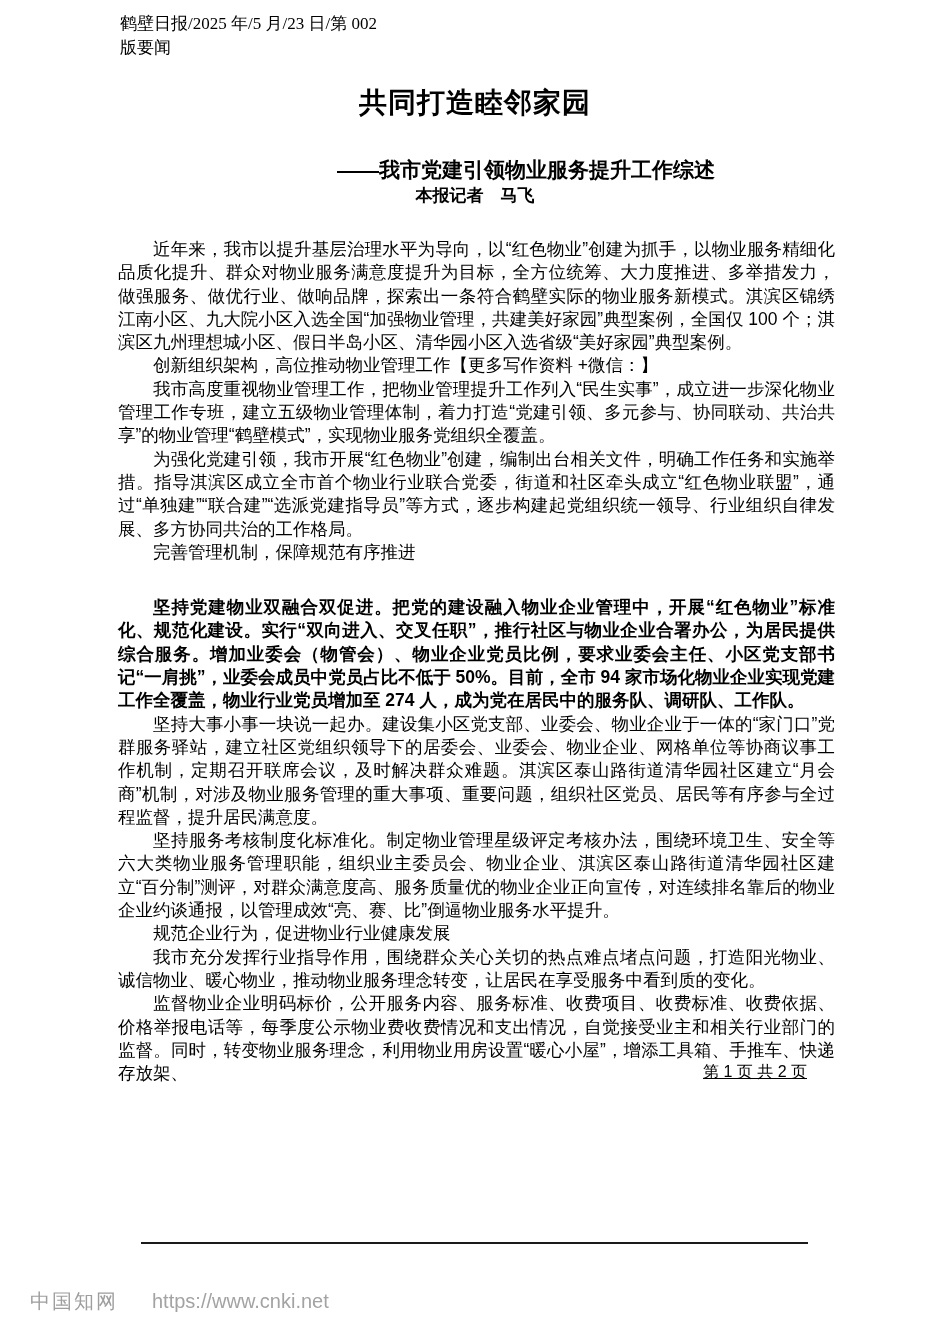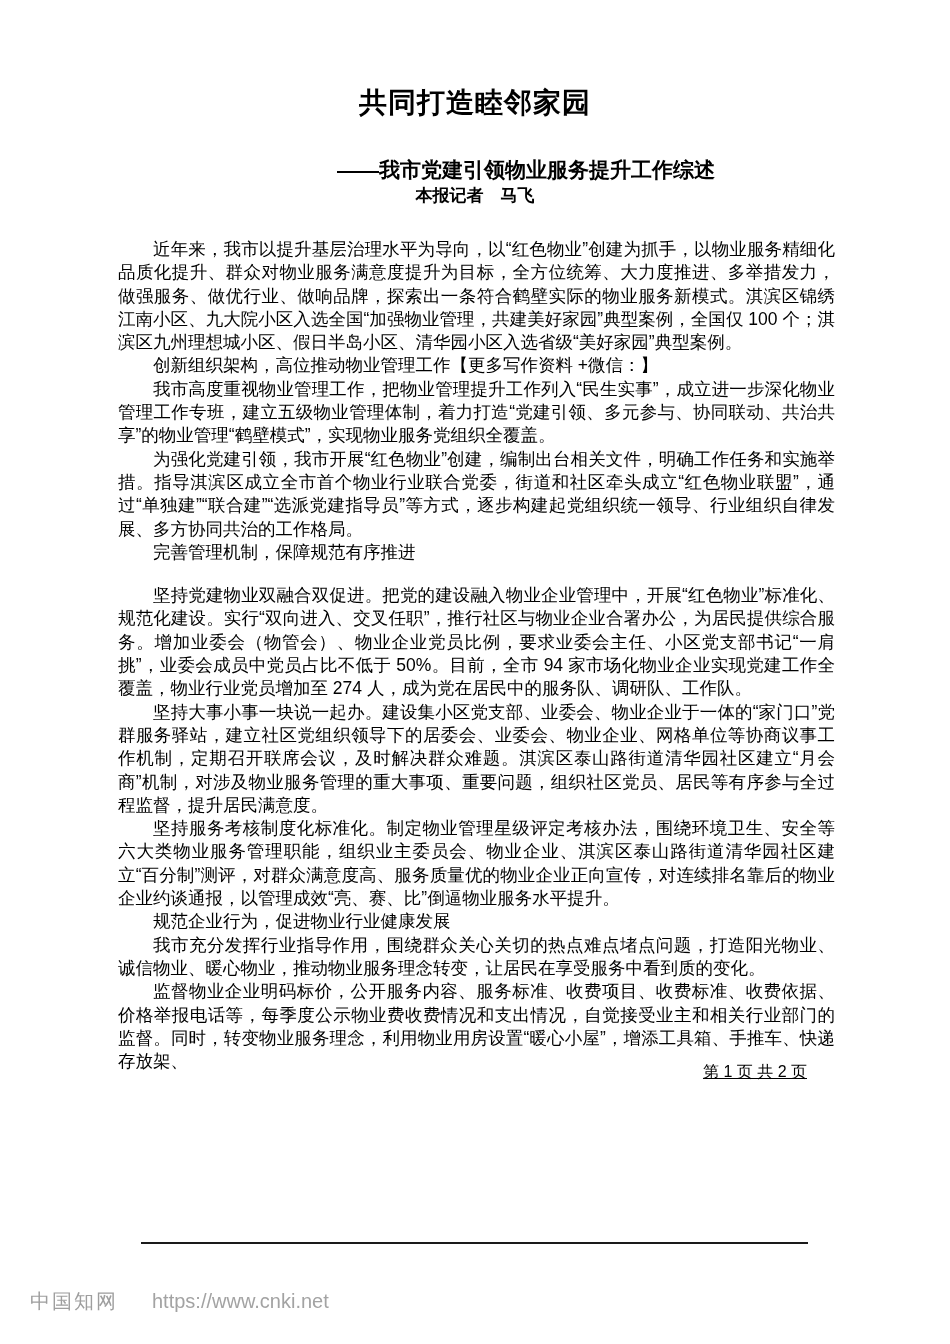--- a/index.html
+++ b/index.html
@@ -56,21 +56,21 @@
     position: absolute;
     left: 118px;
     top: 238px;
     width: 717px;
     font-size: 17.5px;
     line-height: 23.3px;
     text-align: justify;
     text-justify: inter-ideograph;
   }
   .article-body p { margin: 0; text-indent: 2em; }
-  .article-body p.gap-before { margin-top: 20px; }
+  .article-body p.gap-before { margin-top: 32px; font-weight: bold; }
   .page-num {
     position: absolute;
     top: 1062px;
     left: 118px;
     width: 689px;
     text-align: right;
     font-size: 16px;
     text-decoration: underline;
   }
   .divider {
@@ -91,20 +91,24 @@
     color: #9e9e9e;
   }
   .cnki-footer .brand { font-size: 20px; letter-spacing: 2px; }
   .cnki-footer .url { font-size: 20px; color: #a3a3a3; text-decoration: none; }
 </style>
 </head>
 <body>
 
 <div class="page">
 
+  <div class="doc-header">
+    <div>鹤壁日报/2025 年/5 月/23 日/第 002</div>
+    <div>版要闻</div>
+  </div>
 
   <h1 class="title">共同打造睦邻家园</h1>
 
   <h2 class="subtitle">——我市党建引领物业服务提升工作综述</h2>
 
   <div class="byline">本报记者　马飞</div>
 
   <div class="article-body">
       <p>近年来，我市以提升基层治理水平为导向，以“红色物业”创建为抓手，以物业服务精细化品质化提升、群众对物业服务满意度提升为目标，全方位统筹、大力度推进、多举措发力，做强服务、做优行业、做响品牌，探索出一条符合鹤壁实际的物业服务新模式。淇滨区锦绣江南小区、九大院小区入选全国“加强物业管理，共建美好家园”典型案例，全国仅 100 个；淇滨区九州理想城小区、假日半岛小区、清华园小区入选省级“美好家园”典型案例。</p>
       <p>创新组织架构，高位推动物业管理工作【更多写作资料 +微信：】</p>

